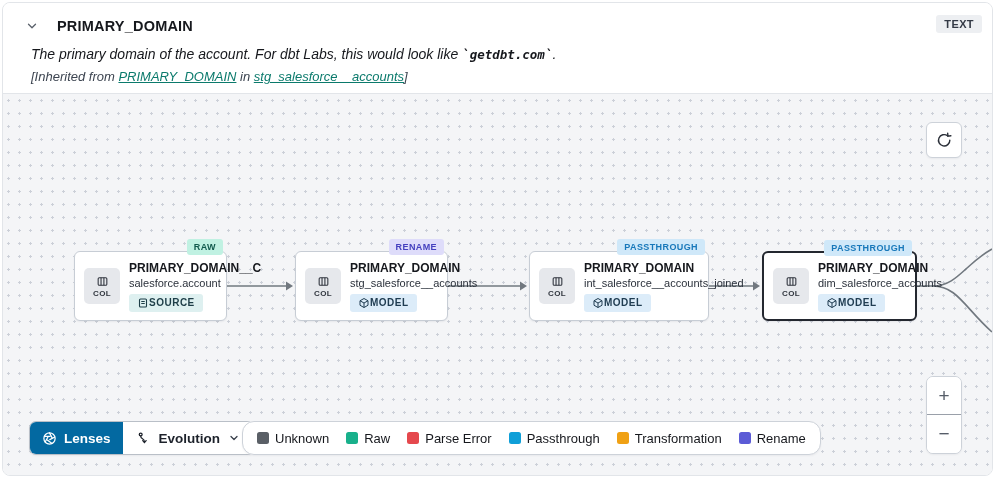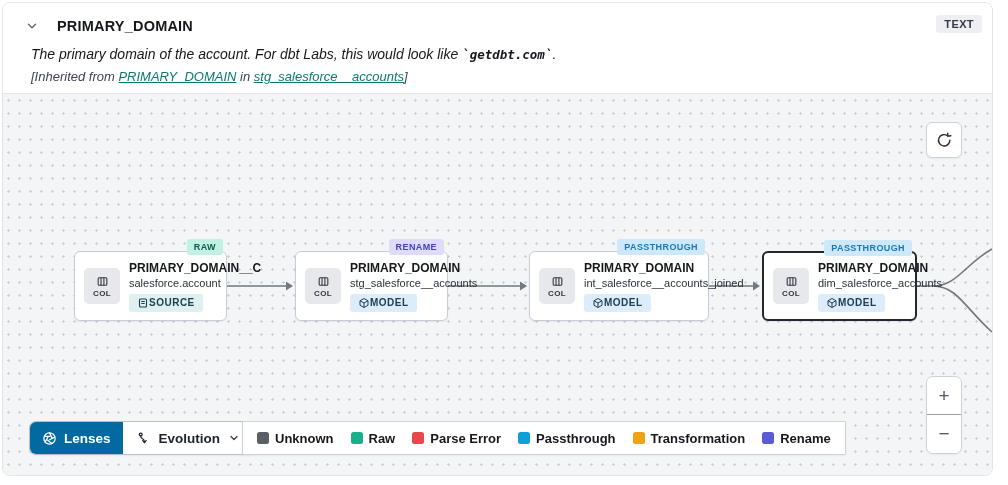--- a/index.html
+++ b/index.html
@@ -63,23 +63,22 @@
   .zoomctl { position:absolute; left:923px; top:282px; width:36px; border:1px solid #cdd2d9; border-radius:7px; background:#fff; overflow:hidden; box-shadow:0 1px 2px rgba(20,25,35,.05); }
   .zoomctl button { display:block; width:100%; height:38px; background:#fff; border:none; font-size:19px; color:#565d68; cursor:pointer; font-family:"Liberation Sans",sans-serif; }
   .zoomctl .zin { border-bottom:1px solid #9aa0a9; }
   
   .lensbar { position:absolute; left:26px; top:327px; height:34px; display:flex; border-radius:7px; overflow:hidden; border:1px solid #b9bfc7; background:#fff; box-shadow:0 1px 2px rgba(20,25,35,.05); }
   .lens-btn { display:flex; align-items:center; gap:7px; padding:0 12px; color:#fff; font-size:13.5px; font-weight:bold; border:none; cursor:pointer; }
   .lens-select { display:flex; align-items:center; gap:8px; padding:0 13px; background:#fff; font-size:13.5px; color:#1d222b; border:none; cursor:pointer; font-weight:600; }
   
   .legend {
     position:absolute; left:239px; top:327px; height:34px; background:#fff;
-    border:1px solid #cdd2d9; border-radius:1px; display:flex; align-items:center; gap:17px; padding:0 14px;
+    border:1px solid #cdd2d9; border-radius:12px; display:flex; align-items:center; gap:17px; padding:0 14px;
     box-shadow:0 1px 2px rgba(20,25,35,.05);
-    font-weight:bold;
   }
   .leg-item { display:flex; align-items:center; gap:6px; font-size:13px; color:#16181d; }
   .leg-sq { width:12px; height:12px; border-radius:2.5px; }
   svg { display:block; }
 </style>
 </head>
 <body>
 
 <div class="card">
 

